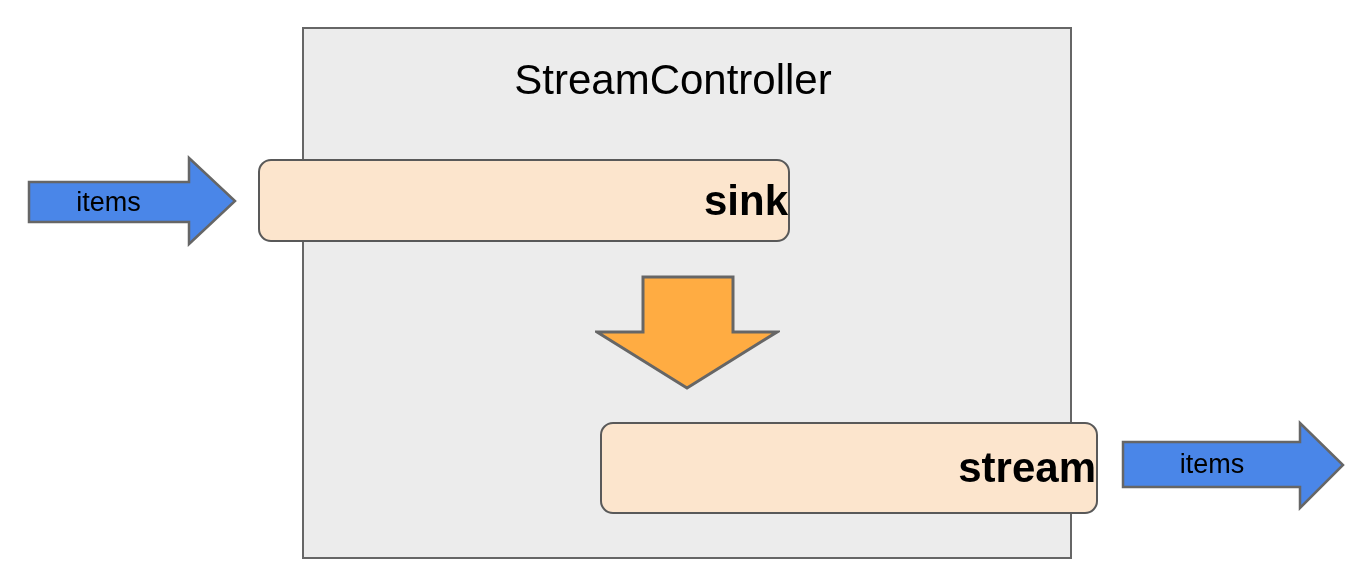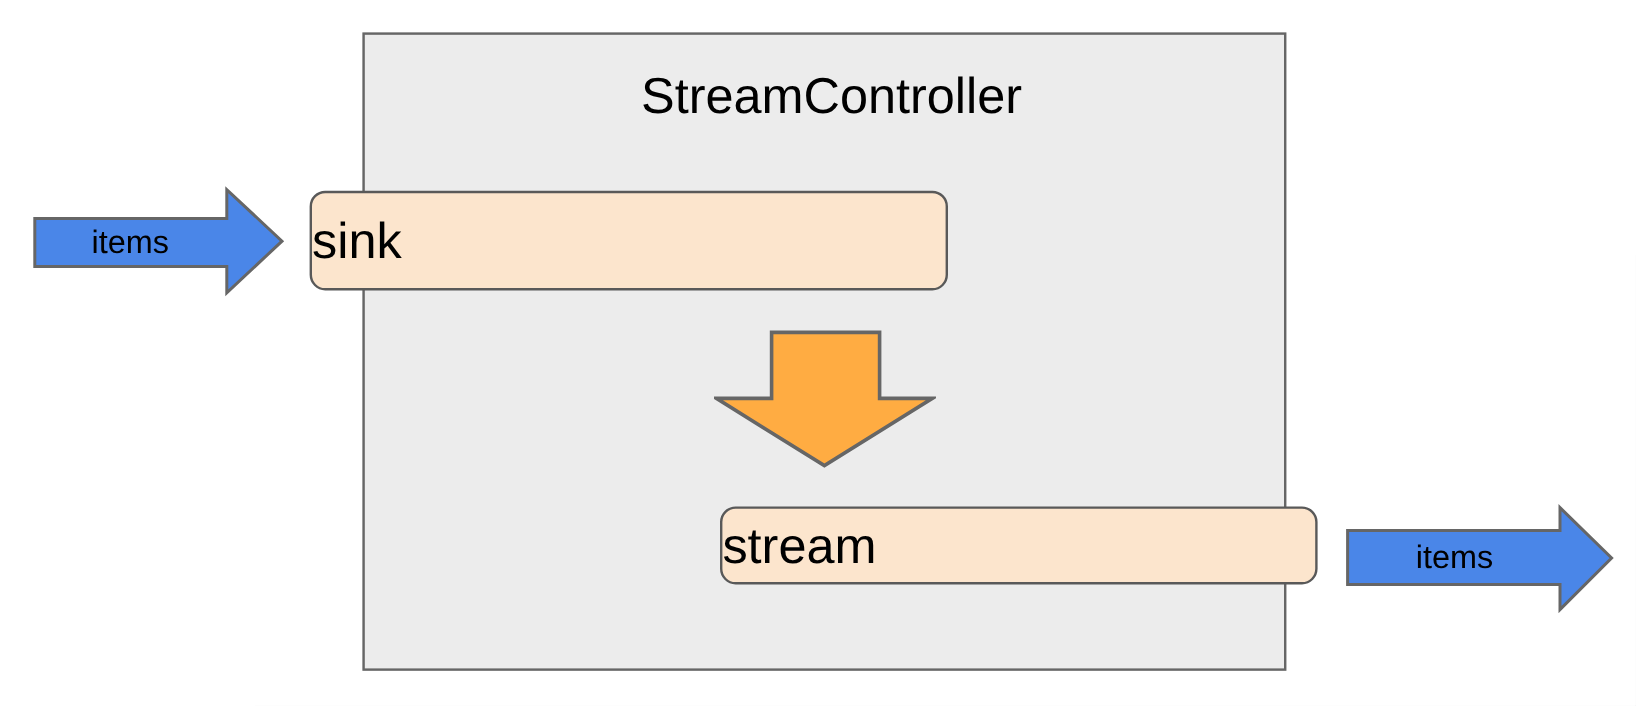--- a/index.html
+++ b/index.html
@@ -22,44 +22,45 @@
     top: 27px;
     width: 770px;
     height: 532px;
     box-sizing: border-box;
     background: var(--container-fill, #ececec);
     border: 2px solid var(--container-border, #666);
     z-index: 1;
   }
   .container-title {
     position: absolute;
-    left: 308px;
+    left: 288px;
     top: 56px;
     width: 770px;
     text-align: center;
     font-size: 42px;
     line-height: 48px;
     color: var(--text, #000);
     z-index: 3;
     white-space: nowrap;
   }
   .node {
     position: absolute;
     box-sizing: border-box;
     background: var(--node-fill, #fce5cd);
     border: 2px solid var(--node-border, #595959);
     border-radius: 13px;
     display: flex;
     align-items: center;
-    justify-content: flex-start;
+    justify-content: flex-end;
     font-size: 42px;
     z-index: 3;
+    font-weight: bold;
   }
   .node-sink   { left: 258px; top: 159px; width: 532px; height: 83px; }
-  .node-stream { left: 600px; top: 422px; width: 498px; height: 65px; }
+  .node-stream { left: 600px; top: 422px; width: 498px; height: 92px; }
   .arrow-svg {
     position: absolute;
     z-index: 2;
     display: block;
   }
   .arrow-svg.input-arrow  { left: 27px;   top: 154px; }
   .arrow-svg.output-arrow { left: 1121px; top: 420px; }
   .arrow-svg.down-arrow   { left: 595px;  top: 275px; }
   .arrow-label {
     position: absolute;

